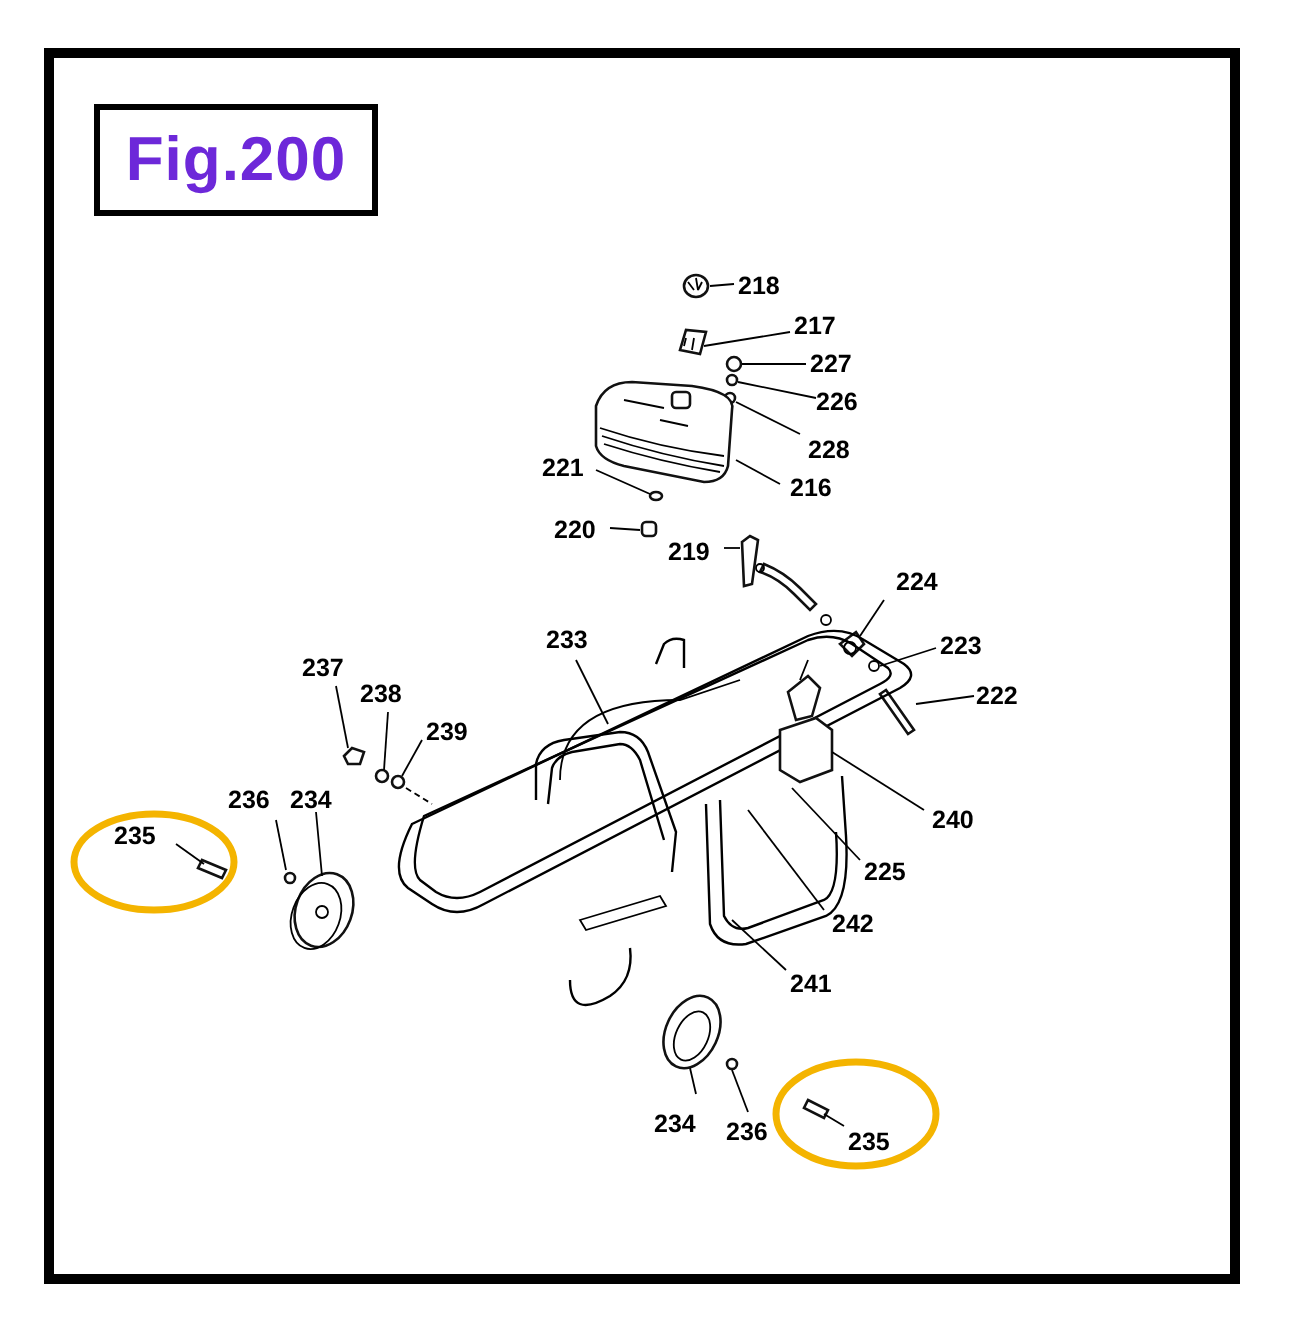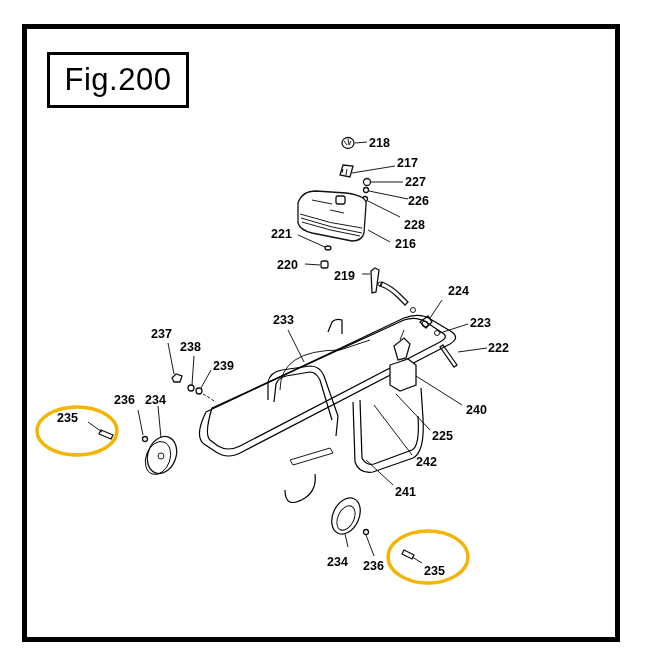--- a/index.html
+++ b/index.html
@@ -3,22 +3,22 @@
 <meta charset="utf-8">
 <style>
   html, body { margin: 0; padding: 0; background: #ffffff; }
   body { width: 648px; height: 667px; position: relative; overflow: hidden;
          font-family: "Liberation Sans", sans-serif; }
   .frame { position: absolute; left: 22px; top: 24px; width: 588px; height: 608px;
            border: 5px solid #000; background: #fff; }
   .fig-box { position: absolute; left: 47px; top: 52px; width: 136px; height: 50px;
              border: 3px solid #000; background: #fff; display: flex;
              align-items: center; justify-content: center; }
-  .fig-label { font-family: "Liberation Sans", sans-serif; font-weight: normal;
-               font-size: 31px; color: #000000; letter-spacing: 0.5px; }
+  .fig-label { font-family: "Liberation Sans", sans-serif; font-weight: bold;
+               font-size: 31px; color: #6d28d9; letter-spacing: 0.5px; }
   svg.diagram { position: absolute; left: 0; top: 0; width: 648px; height: 667px; }
   .part-label { font-family: "Liberation Sans", sans-serif; font-weight: bold;
                 font-size: 12.5px; fill: #000; }
   .ln { stroke: #000; stroke-width: 1.2; fill: none; }
   .thin { stroke: #000; stroke-width: 0.9; fill: none; }
   .part { stroke: #111; stroke-width: 1.3; fill: #fff; }
   .hl { stroke: #f4b400; stroke-width: 3.5; fill: none; }
 </style>
 </head>
 <body>

